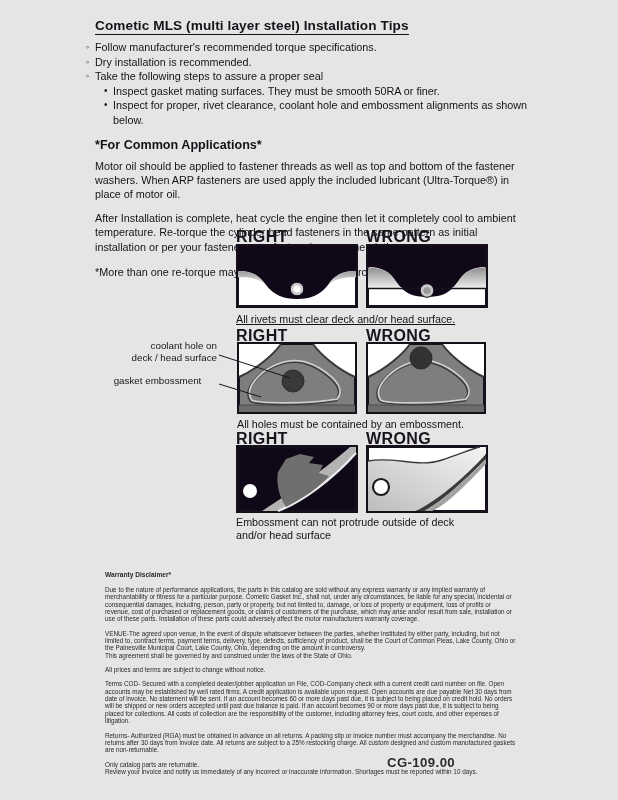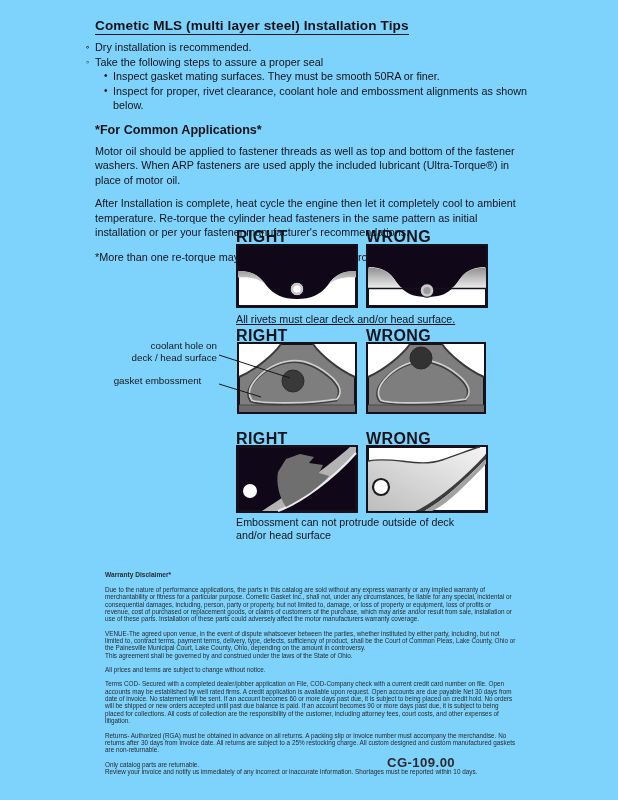--- a/index.html
+++ b/index.html
@@ -2,21 +2,21 @@
 <html><head>
 <meta charset="utf-8">
 <style>
   html,body{margin:0;padding:0;}
   body{
     width:618px;height:800px;background:#ffffff;
     font-family:"Liberation Sans","DejaVu Sans",sans-serif;
     color:#161219;position:relative;overflow:hidden;
     -webkit-font-smoothing:antialiased;
   }
-  .page{position:absolute;inset:0;background:#7dd3fc;}
+  .page{position:absolute;inset:0;background:#e5e5e5;}
 
   
   .textblock{position:absolute;left:95px;top:18px;width:438px;}
   .title{font-size:13.6px;font-weight:700;letter-spacing:.1px;margin:0 0 7px 0;}
   .title span{border-bottom:1.6px solid #161219;padding-bottom:1px;}
   .bullets{margin-left:-8px;}
   .b-row{position:relative;padding-left:8px;font-size:10.8px;line-height:14.6px;}
   .b-row .mk{position:absolute;left:-1px;top:0;font-size:9px;line-height:14.6px;}
   .b-sub{margin-left:18px;}
   .b-sub .mk{font-size:10px;}
@@ -46,20 +46,21 @@
 <body>
 
 <div class="page">
 
   <div class="textblock">
     <h1 class="title"><span>Cometic MLS (multi layer steel) Installation Tips</span></h1>
 
     <div class="bullets">
       <div class="b-row">
         <span class="mk">◦</span>
+        <span>Follow manufacturer's recommended torque specifications.</span>
       </div>
       <div class="b-row">
         <span class="mk">◦</span>
         <span>Dry installation is recommended.</span>
       </div>
       <div class="b-row">
         <span class="mk">◦</span>
         <span>Take the following steps to assure a proper seal</span>
       </div>
       <div class="b-row b-sub">
@@ -146,20 +147,21 @@
         <line x1="2" y1="63" x2="118" y2="63" stroke="#4b4b4b" stroke-width="1"></line>
         <path d="M2,2 H44 C37,12 20,27 2,35 Z" fill="#ffffff"></path>
         <path d="M44,2 C37,12 20,27 2,35" fill="none" stroke="#383838" stroke-width="2"></path>
         <path d="M118,2 H76 C83,12 100,27 118,35 Z" fill="#ffffff"></path>
         <path d="M76,2 C83,12 100,27 118,35" fill="none" stroke="#383838" stroke-width="2"></path>
         <path d="M14,59 C9,52 13,43 21,35 C31,25 45,19.5 57,19.5 C71,19.5 85,28 95,37 C102,44 105,52 99,58 C70,63 22,62.5 14,59 Z" fill="none" stroke="#3e3e3e" stroke-width="3"></path>
         <path d="M14,59 C9,52 13,43 21,35 C31,25 45,19.5 57,19.5 C71,19.5 85,28 95,37 C102,44 105,52 99,58 C70,63 22,62.5 14,59 Z" fill="none" stroke="#cfcfcf" stroke-width="1.8" transform="translate(0.8,-0.8)"></path>
         <circle cx="55" cy="16" r="11" fill="#323232" stroke="#2a2a2a" stroke-width="1"></circle>
       </svg>
     </div>
+    <div class="caption" style="left:237px;top:190px;">All holes must be contained by an embossment.</div>
 
     <svg class="leader" width="618" height="320">
       <line x1="219" y1="127" x2="290" y2="150" stroke="#18141c" stroke-width="1"></line>
       <line x1="219" y1="156" x2="261" y2="169" stroke="#18141c" stroke-width="1"></line>
     </svg>
 
     <div class="fig-label" style="left:236px;top:202px;">RIGHT</div>
     <div class="fig-label" style="left:366px;top:202px;">WRONG</div>
 
     <div class="fig-box" style="left:236px;top:217px;">

